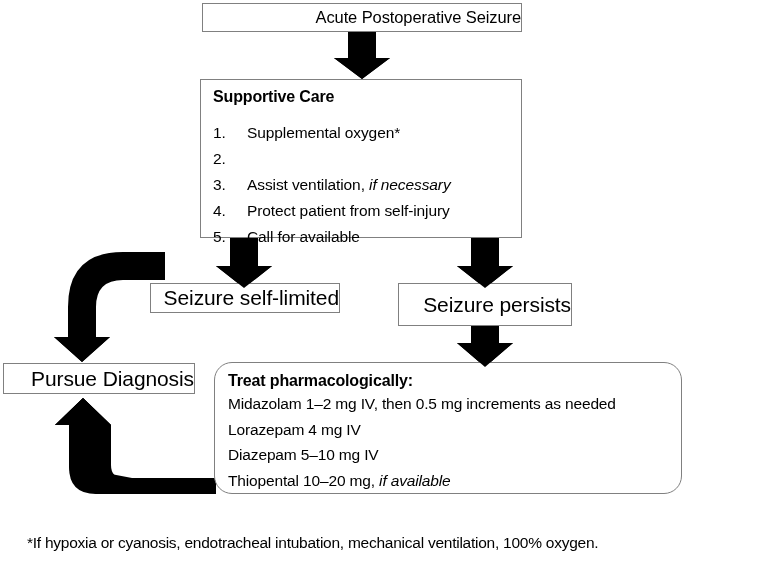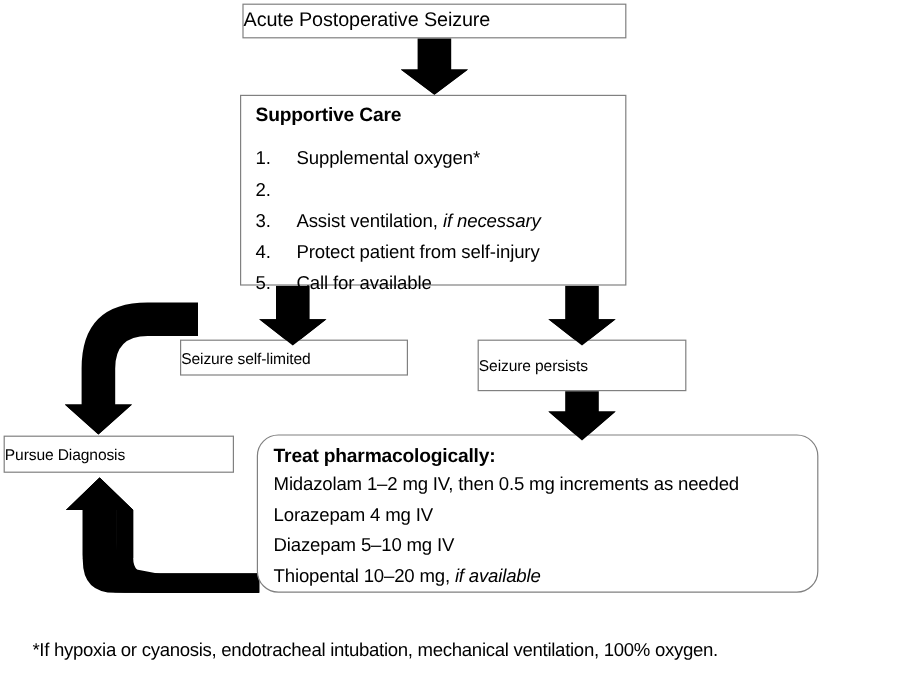--- a/index.html
+++ b/index.html
@@ -19,29 +19,29 @@
   .box {
     position: absolute;
     box-sizing: border-box;
     border: 1px solid #808080;
     background: #ffffff;
     z-index: 3;
   }
   .box-centered {
     display: flex;
     align-items: center;
-    justify-content: flex-start;
+    justify-content: flex-end;
   }
   .title-text {
     font-size: 16.5px;
     letter-spacing: -0.1px;
     white-space: nowrap;
   }
   .node-text {
-    font-size: 13px;
+    font-size: 21px;
     letter-spacing: -0.1px;
     white-space: nowrap;
   }
   .list-box {
     padding: 8px 0 0 12px;
   }
   .list-head {
     font-size: 16px;
     font-weight: bold;
     letter-spacing: -0.15px;

